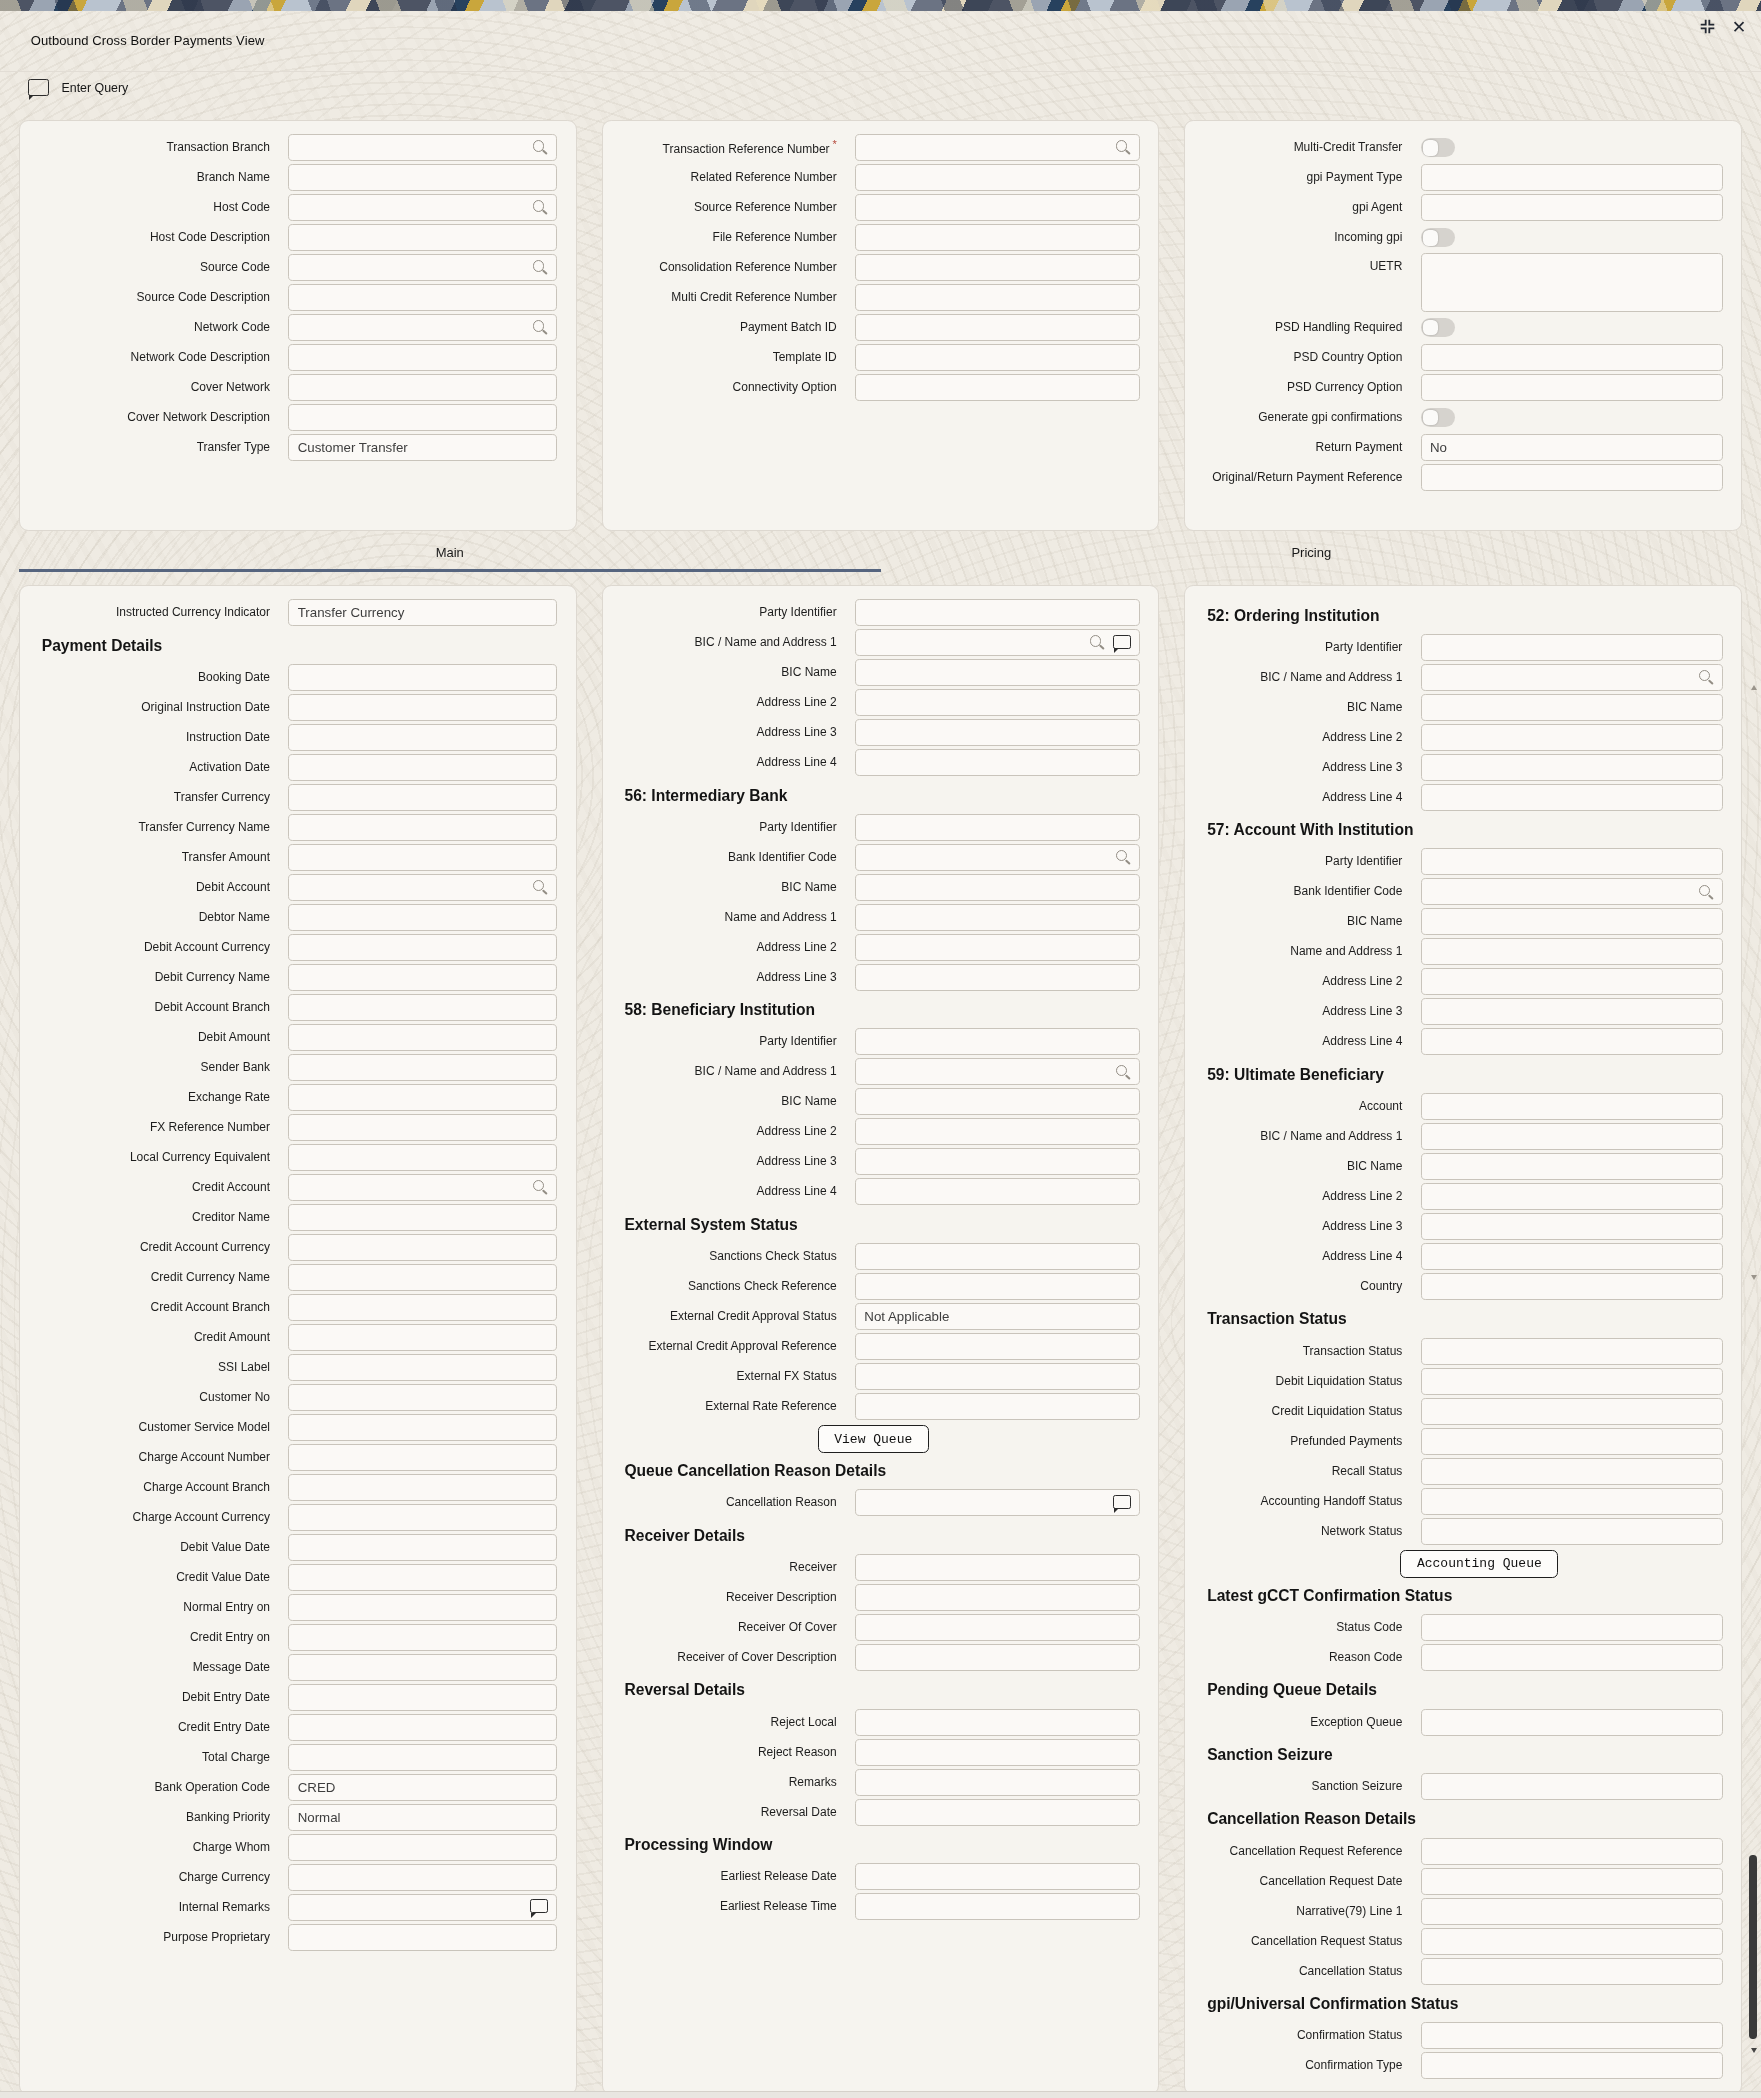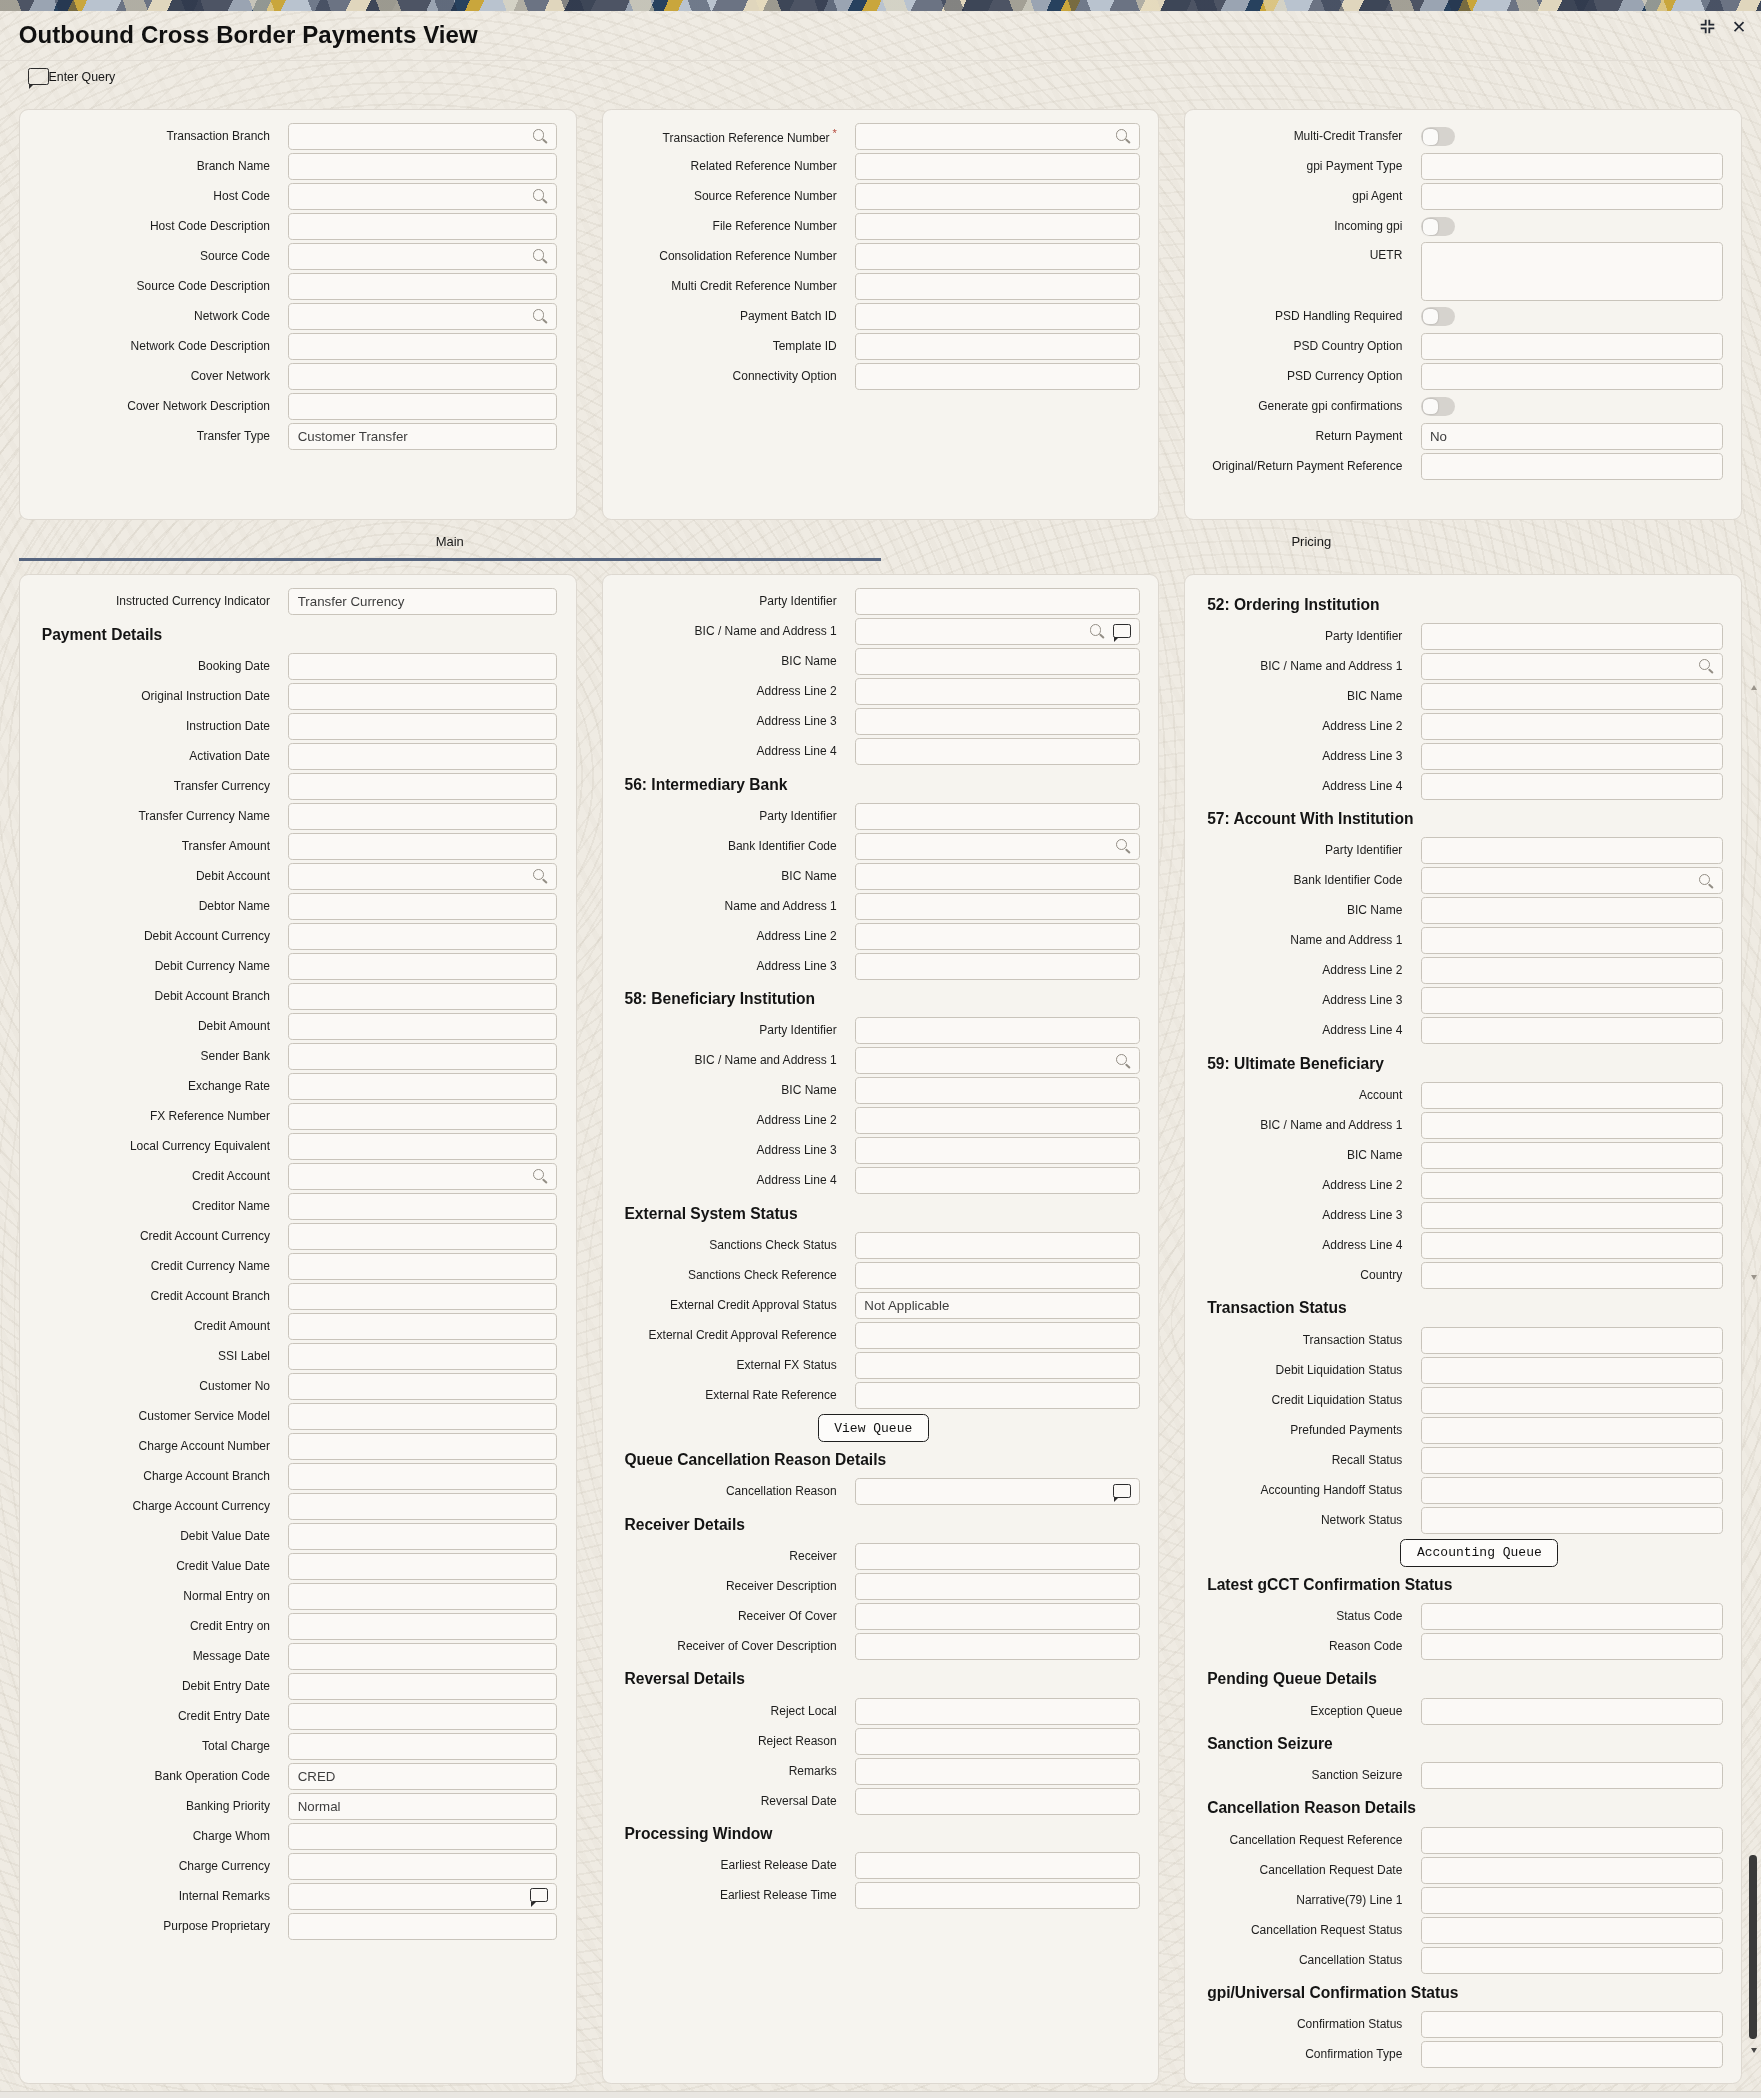--- a/index.html
+++ b/index.html
@@ -9,24 +9,24 @@
     background-image:
       repeating-radial-gradient(circle at 23% 37%, rgba(185,177,162,.16) 0 1.8px, transparent 1.8px 11px),
       repeating-radial-gradient(circle at 71% 63%, rgba(185,177,162,.13) 0 1.8px, transparent 1.8px 13px),
       repeating-linear-gradient(63deg, rgba(200,192,178,.07) 0 5.5px, transparent 5.5px 16.5px);}
   .camo{position:absolute;top:0;left:0;right:0;height:11px;
     background-image:
       repeating-linear-gradient(70deg, rgba(233,222,190,.55) 0 20px, transparent 20px 55px, rgba(39,49,70,.5) 55px 73px, transparent 73px 119px),
       repeating-linear-gradient(115deg,#4d5464 0 31px,#9aa4b2 31px 53px,#27415e 53px 66px,#c9a63c 66px 79px,#b9c3cf 79px 110px,#6b7383 110px 138px,#e0d6bd 138px 156px,#3d4657 156px 180px);}
   .titlebar{position:relative;margin-top:11px;padding:5.5px 14.7px 7.3px;border-bottom:0.9px solid #e2ddd5;
     display:flex;align-items:center;}
-  .titlebar h1{margin:4px;font-size:24px;font-weight:700;color:#101010;letter-spacing:0.1px;}
+  .titlebar h1{margin:16px;font-size:13px;font-weight:400;color:#101010;letter-spacing:0.1px;}
   .win-controls{position:absolute;right:14.7px;top:5.5px;display:flex;align-items:center;gap:14.7px;}
   .win-controls .close{font-size:17.4px;color:#232832;line-height:1;cursor:default;}
-  .querybar{display:flex;align-items:center;padding:9.2px 0 5.5px 27.5px;font-size:12.4px;color:#161616;}
+  .querybar{display:flex;align-items:center;gap:13px;padding:9.2px 0 5.5px 27.5px;font-size:12.4px;color:#161616;}
   .grid{display:grid;grid-template-columns:repeat(3,1fr);gap:25px;margin:0 19px;}
   .card{background:#f6f4ef;border:0.9px solid #ddd8d0;border-radius:9.2px;padding:12px 18.4px 13px 20px;box-sizing:border-box;}
   .top-grid .card{min-height:411px;}
   .main-grid .card{min-height:1504px;}
   .top-grid{margin-top:18.4px;}
   .tabs{display:flex;margin:5.5px 19px 13px;}
   .tab{flex:1;text-align:center;font-size:13px;color:#191919;padding:9.2px 0 8.3px;border-bottom:3.7px solid transparent;cursor:default;}
   .tab.active{border-bottom-color:#56657f;}
   
   .row{display:flex;align-items:center;min-height:30px;}

